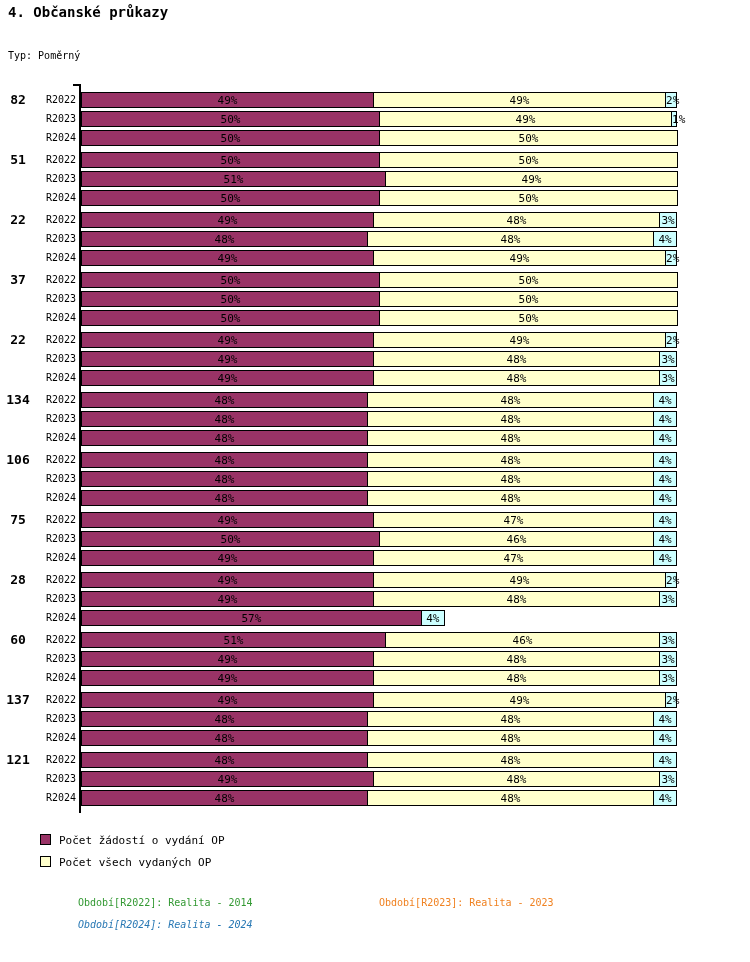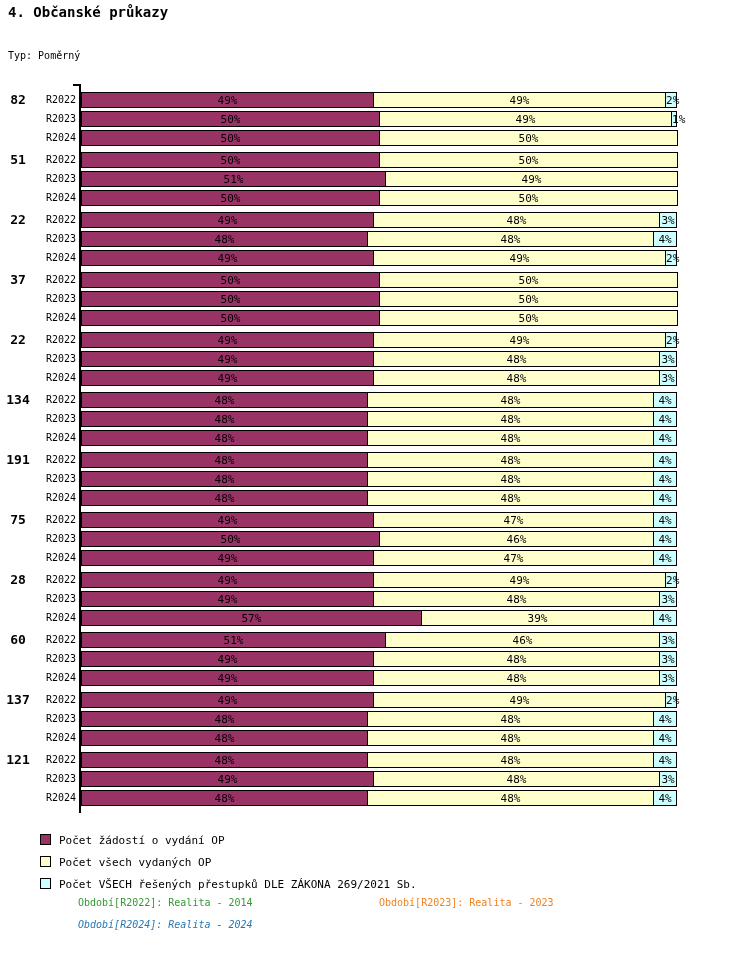--- a/index.html
+++ b/index.html
@@ -235,21 +235,21 @@
         <div class="seg" style="width: 48%; background: rgb(153, 51, 102);">
           <span class="seg-label">48%</span>
         </div>
         <div class="seg" style="width: 48%; background: rgb(255, 255, 204);">
           <span class="seg-label">48%</span>
         </div>
         <div class="seg" style="width: 4%; background: rgb(204, 255, 255);">
           <span class="seg-label">4%</span>
         </div>
       </div>
-      <div class="group-label" style="top: 452px;">191</div>
+      <div class="group-label" style="top: 452px;">106</div>
       <div class="row-label" style="top: 452px;">R2022</div>
       <div class="bar-row" style="top: 452px;">
         <div class="seg" style="width: 48%; background: rgb(153, 51, 102);">
           <span class="seg-label">48%</span>
         </div>
         <div class="seg" style="width: 48%; background: rgb(255, 255, 204);">
           <span class="seg-label">48%</span>
         </div>
         <div class="seg" style="width: 4%; background: rgb(204, 255, 255);">
           <span class="seg-label">4%</span>
@@ -338,23 +338,20 @@
           <span class="seg-label">48%</span>
         </div>
         <div class="seg" style="width: 3%; background: rgb(204, 255, 255);">
           <span class="seg-label">3%</span>
         </div>
       </div>
       <div class="row-label" style="top: 610px;">R2024</div>
       <div class="bar-row" style="top: 610px;">
         <div class="seg" style="width: 57%; background: rgb(153, 51, 102);">
           <span class="seg-label">57%</span>
-        </div>
-        <div class="seg" style="width: 39%; background: rgb(255, 255, 204);">
-          <span class="seg-label">39%</span>
         </div>
         <div class="seg" style="width: 4%; background: rgb(204, 255, 255);">
           <span class="seg-label">4%</span>
         </div>
       </div>
       <div class="group-label" style="top: 632px;">60</div>
       <div class="row-label" style="top: 632px;">R2022</div>
       <div class="bar-row" style="top: 632px;">
         <div class="seg" style="width: 51%; background: rgb(153, 51, 102);">
           <span class="seg-label">51%</span>
@@ -465,20 +462,17 @@
         </div>
       </div>
     </div>
 
   <div class="legend-item" id="legend-item-1">
     <span class="swatch" style="background: rgb(153, 51, 102);"></span><span class="legend-label">Počet žádostí o vydání OP</span>
   </div>
   <div class="legend-item" id="legend-item-2">
     <span class="swatch" style="background: rgb(255, 255, 204);"></span><span class="legend-label">Počet všech vydaných OP</span>
   </div>
-  <div class="legend-item" id="legend-item-3">
-    <span class="swatch" style="background: rgb(204, 255, 255);"></span><span class="legend-label">Počet VŠECH řešených přestupků DLE ZÁKONA  269/2021 Sb.</span>
-  </div>
 
   <div class="footer-item" id="footer-r2022" style="color: rgb(51, 153, 51);">Období[R2022]: Realita - 2014</div>
   <div class="footer-item" id="footer-r2023" style="color: rgb(240, 130, 34);">Období[R2023]: Realita - 2023</div>
   <div class="footer-item" id="footer-r2024" style="color: rgb(40, 120, 180); font-style: italic;">Období[R2024]: Realita - 2024</div>
 </div>
 
 </body></html>

